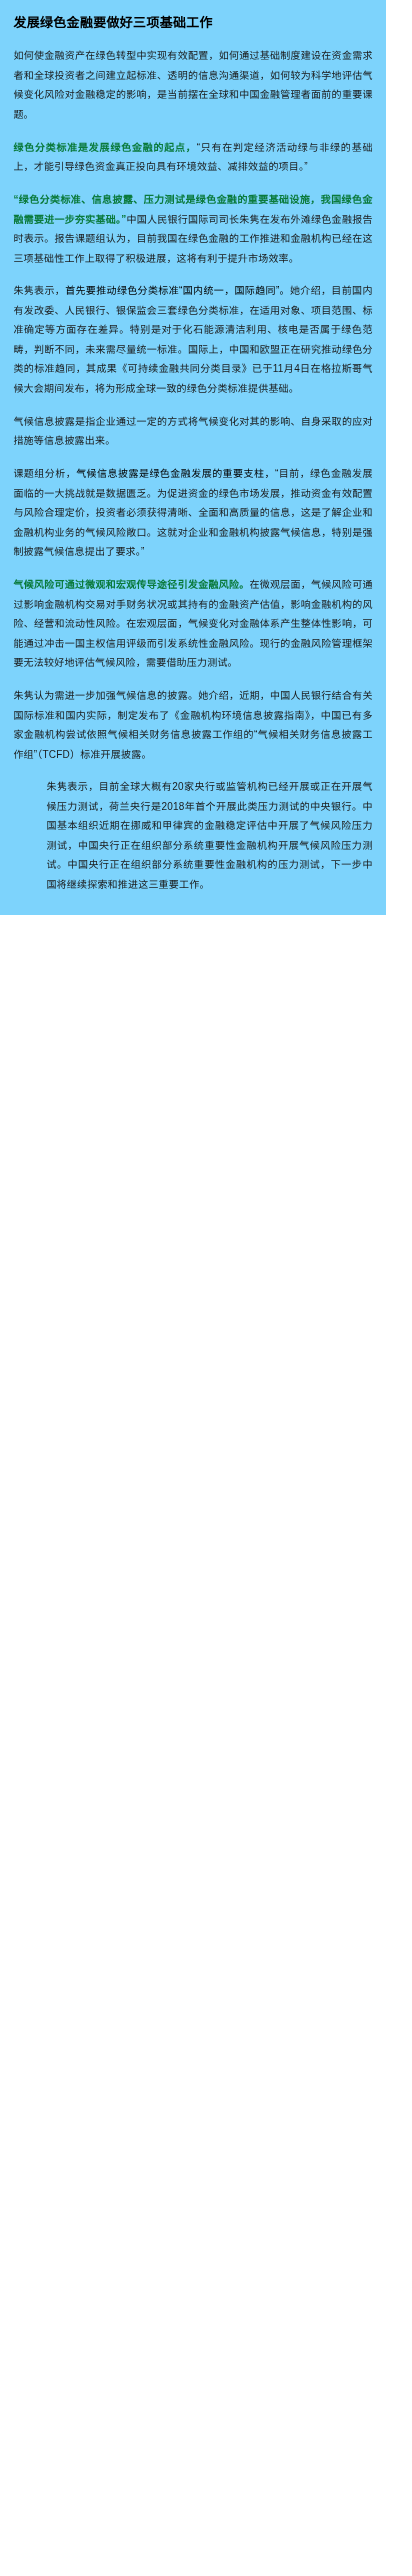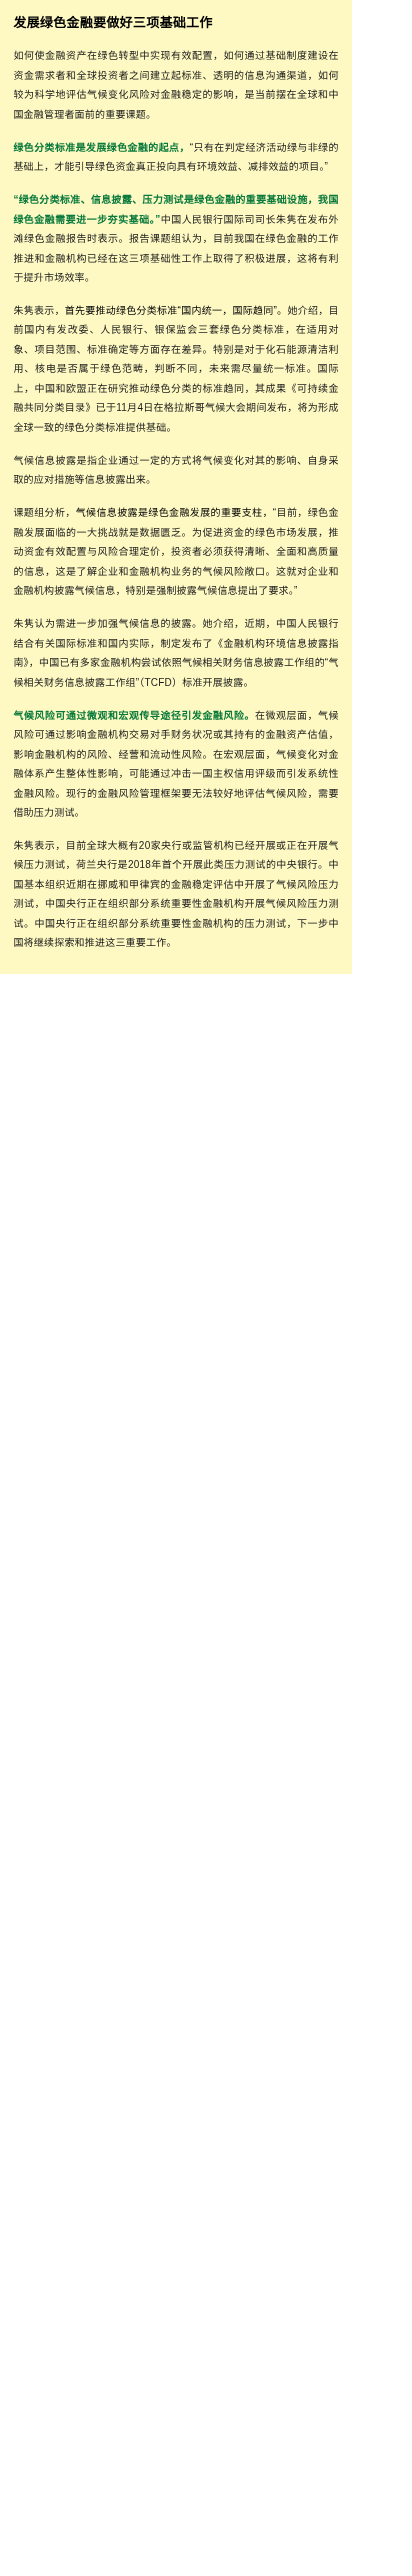--- a/index.html
+++ b/index.html
@@ -5,43 +5,44 @@
   html, body {
     margin: 0;
     padding: 0;
     background: #ffffff;
   }
   body {
     width: 412px;
     font-family: "Liberation Sans", "DejaVu Sans", sans-serif;
   }
   .page {
-    width: 352px;
+    width: 386px;
     box-sizing: border-box;
     padding: 13.4px 13.4px 20.6px 13.4px;
-    background: #fef9c3;
+    background: #7dd3fc;
   }
   .article-title {
     font-size: 13px;
     font-weight: bold;
     color: #000000;
     line-height: 1.5;
     margin: 0 0 13.4px 0;
     letter-spacing: 0.3px;
   }
   .para {
     font-size: 10px;
     line-height: 1.95;
     color: #1a1a1a;
     margin: 0 0 13.4px 0;
     text-align: justify;
     letter-spacing: 0.2px;
   }
   .para:last-child {
     margin-bottom: 0;
+    margin-left: 33px;
   }
   .hl {
     font-weight: normal;
     color: #000000;
   }
   .hl-green {
     font-weight: bold;
     color: #0a7a3c;
   }
 </style>
@@ -50,18 +51,18 @@
 
 <div class="page">
   <h1 class="article-title">发展绿色金融要做好三项基础工作</h1>
   <div id="article-body">
       <div class="para"><span>如何使金融资产在绿色转型中实现有效配置，如何通过基础制度建设在资金需求者和全球投资者之间建立起标准、透明的信息沟通渠道，如何较为科学地评估气候变化风险对金融稳定的影响，是当前摆在全球和中国金融管理者面前的重要课题。</span></div>
       <div class="para"><span class="hl-green">绿色分类标准是发展绿色金融的起点，</span><span>“只有在判定经济活动绿与非绿的基础上，才能引导绿色资金真正投向具有环境效益、减排效益的项目。”</span></div>
       <div class="para"><span class="hl-green">“绿色分类标准、信息披露、压力测试是绿色金融的重要基础设施，我国绿色金融需要进一步夯实基础。”</span><span>中国人民银行国际司司长朱隽在发布外滩绿色金融报告时表示。报告课题组认为，目前我国在绿色金融的工作推进和金融机构已经在这三项基础性工作上取得了积极进展，这将有利于提升市场效率。</span></div>
       <div class="para"><span>朱隽表示，</span><span class="hl">首先要推动绿色分类标准“国内统一，国际趋同”。</span><span>她介绍，目前国内有发改委、人民银行、银保监会三套绿色分类标准，在适用对象、项目范围、标准确定等方面存在差异。特别是对于化石能源清洁利用、核电是否属于绿色范畴，判断不同，未来需尽量统一标准。国际上，中国和欧盟正在研究推动绿色分类的标准趋同，其成果《可持续金融共同分类目录》已于11月4日在格拉斯哥气候大会期间发布，将为形成全球一致的绿色分类标准提供基础。</span></div>
       <div class="para"><span>气候信息披露是指企业通过一定的方式将气候变化对其的影响、自身采取的应对措施等信息披露出来。</span></div>
       <div class="para"><span>课题组分析，</span><span class="hl">气候信息披露是绿色金融发展的重要支柱，</span><span>“目前，绿色金融发展面临的一大挑战就是数据匮乏。为促进资金的绿色市场发展，推动资金有效配置与风险合理定价，投资者必须获得清晰、全面和高质量的信息，这是了解企业和金融机构业务的气候风险敞口。这就对企业和金融机构披露气候信息，特别是强制披露气候信息提出了要求。”</span></div>
+      <div class="para"><span class="hl-green">气候风险可通过微观和宏观传导途径引发金融风险。</span><span>在微观层面，气候风险可通过影响金融机构交易对手财务状况或其持有的金融资产估值，影响金融机构的风险、经营和流动性风险。在宏观层面，气候变化对金融体系产生整体性影响，可能通过冲击一国主权信用评级而引发系统性金融风险。现行的金融风险管理框架要无法较好地评估气候风险，需要借助压力测试。</span></div>
       <div class="para"><span>朱隽认为需进一步加强气候信息的披露。她介绍，近期，中国人民银行结合有关国际标准和国内实际，制定发布了《金融机构环境信息披露指南》，中国已有多家金融机构尝试依照气候相关财务信息披露工作组的“气候相关财务信息披露工作组”（TCFD）标准开展披露。</span></div>
-      <div class="para"><span class="hl-green">气候风险可通过微观和宏观传导途径引发金融风险。</span><span>在微观层面，气候风险可通过影响金融机构交易对手财务状况或其持有的金融资产估值，影响金融机构的风险、经营和流动性风险。在宏观层面，气候变化对金融体系产生整体性影响，可能通过冲击一国主权信用评级而引发系统性金融风险。现行的金融风险管理框架要无法较好地评估气候风险，需要借助压力测试。</span></div>
       <div class="para"><span>朱隽表示，目前全球大概有20家央行或监管机构已经开展或正在开展气候压力测试，荷兰央行是2018年首个开展此类压力测试的中央银行。中国基本组织近期在挪威和甲律宾的金融稳定评估中开展了气候风险压力测试，中国央行正在组织部分系统重要性金融机构开展气候风险压力测试。中国央行正在组织部分系统重要性金融机构的压力测试，下一步中国将继续探索和推进这三重要工作。</span></div>
     </div>
 </div>
 
 
 </body></html>

